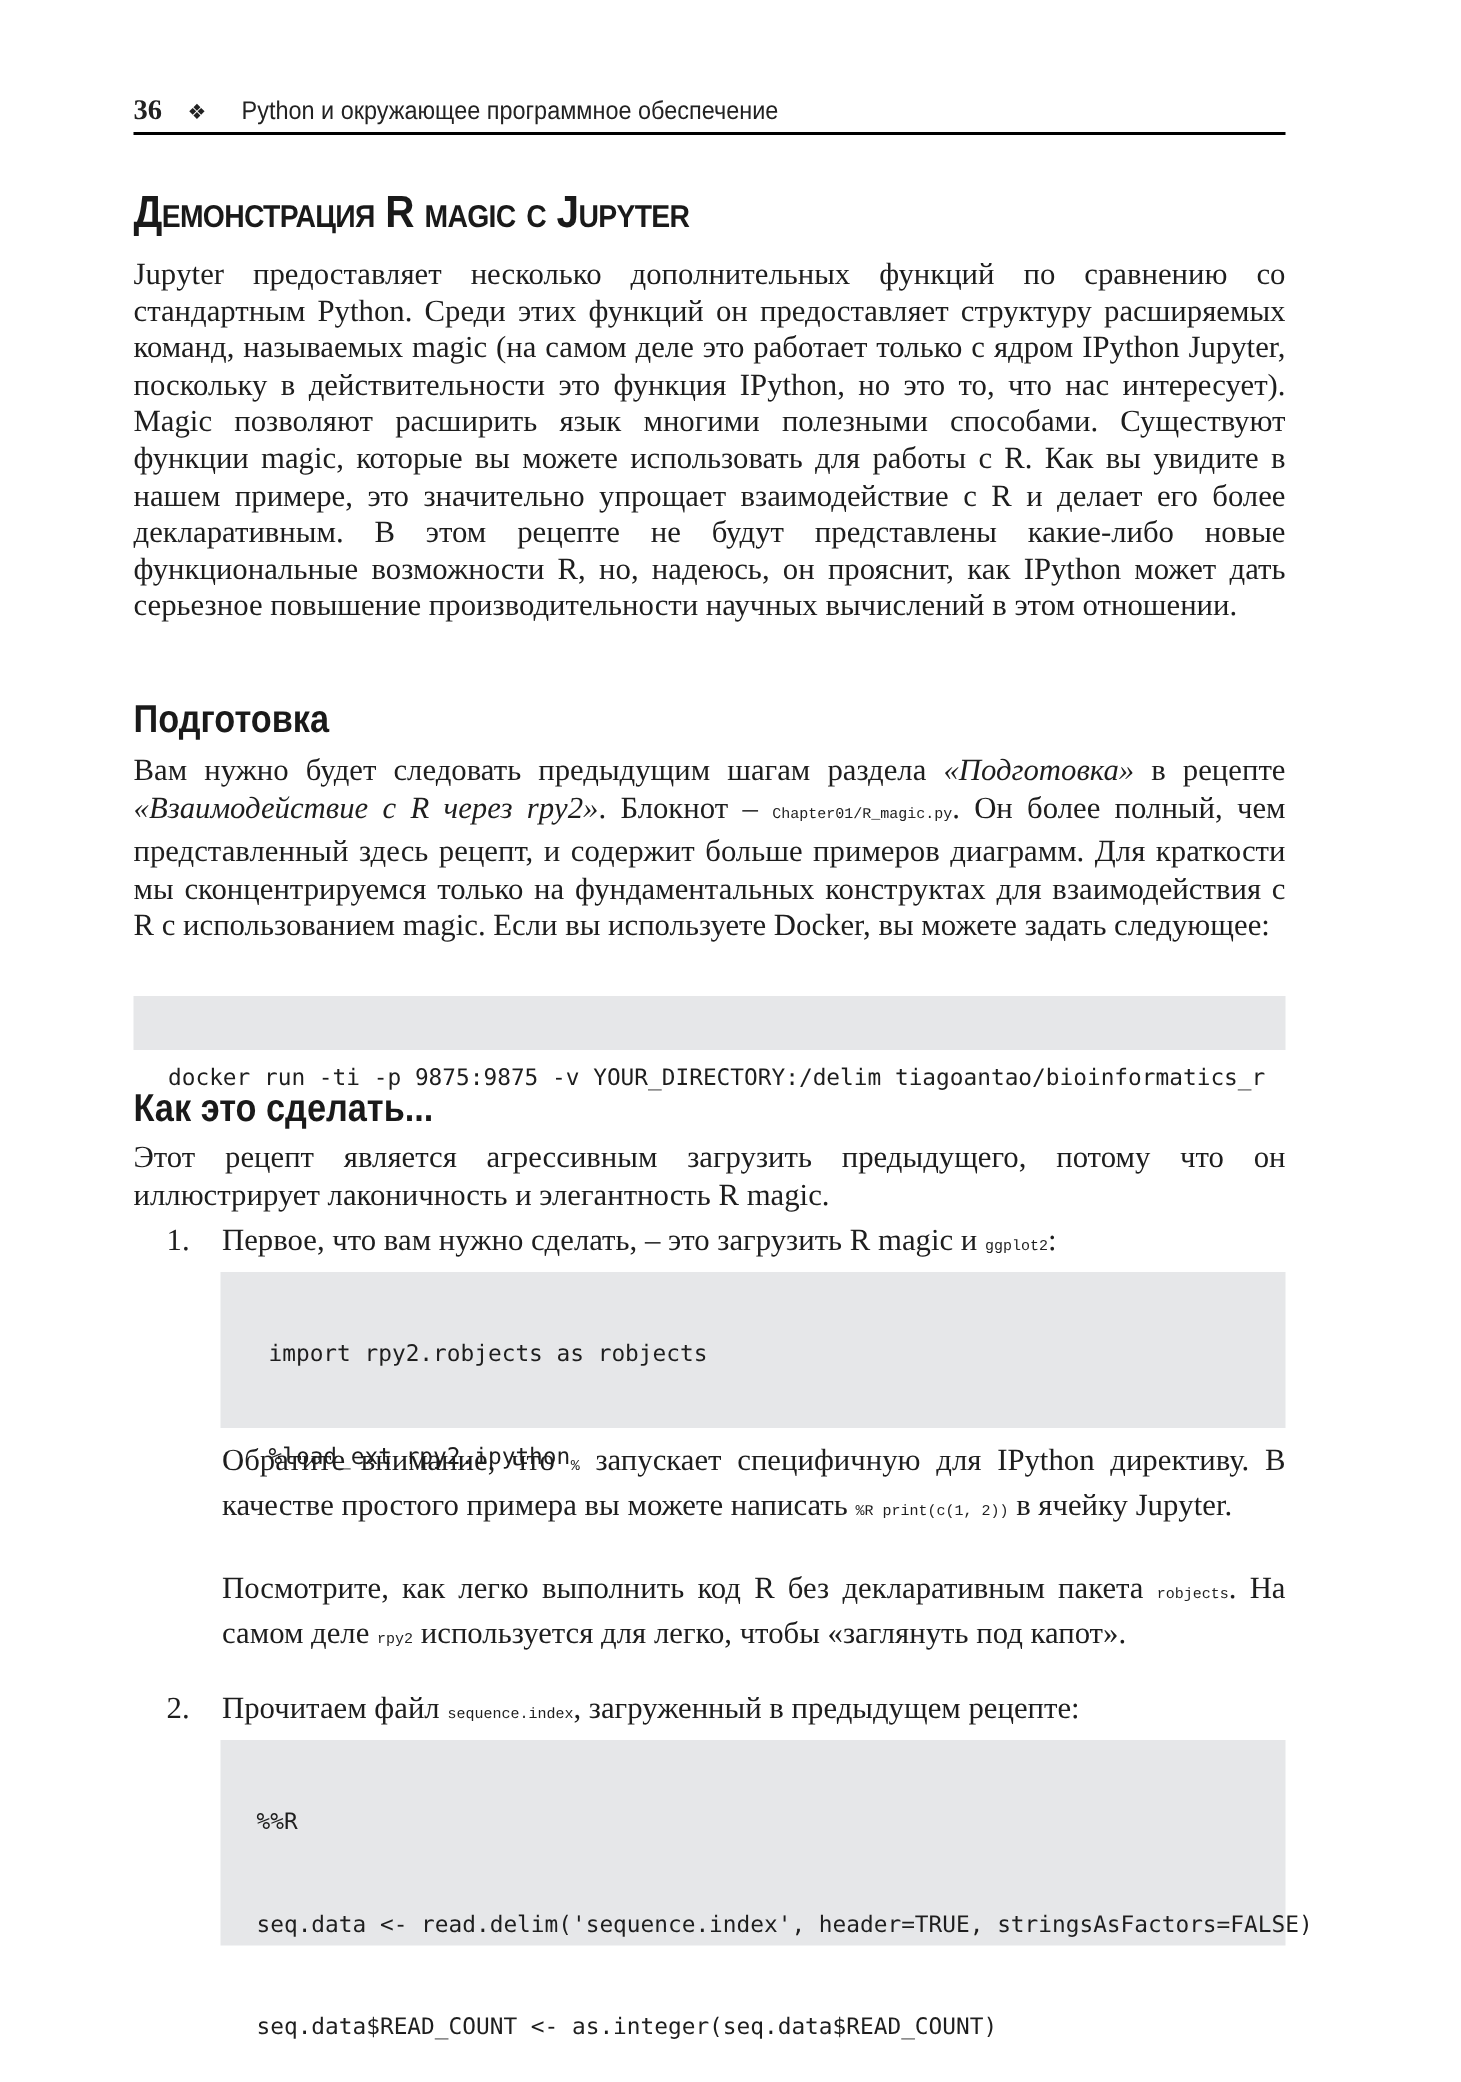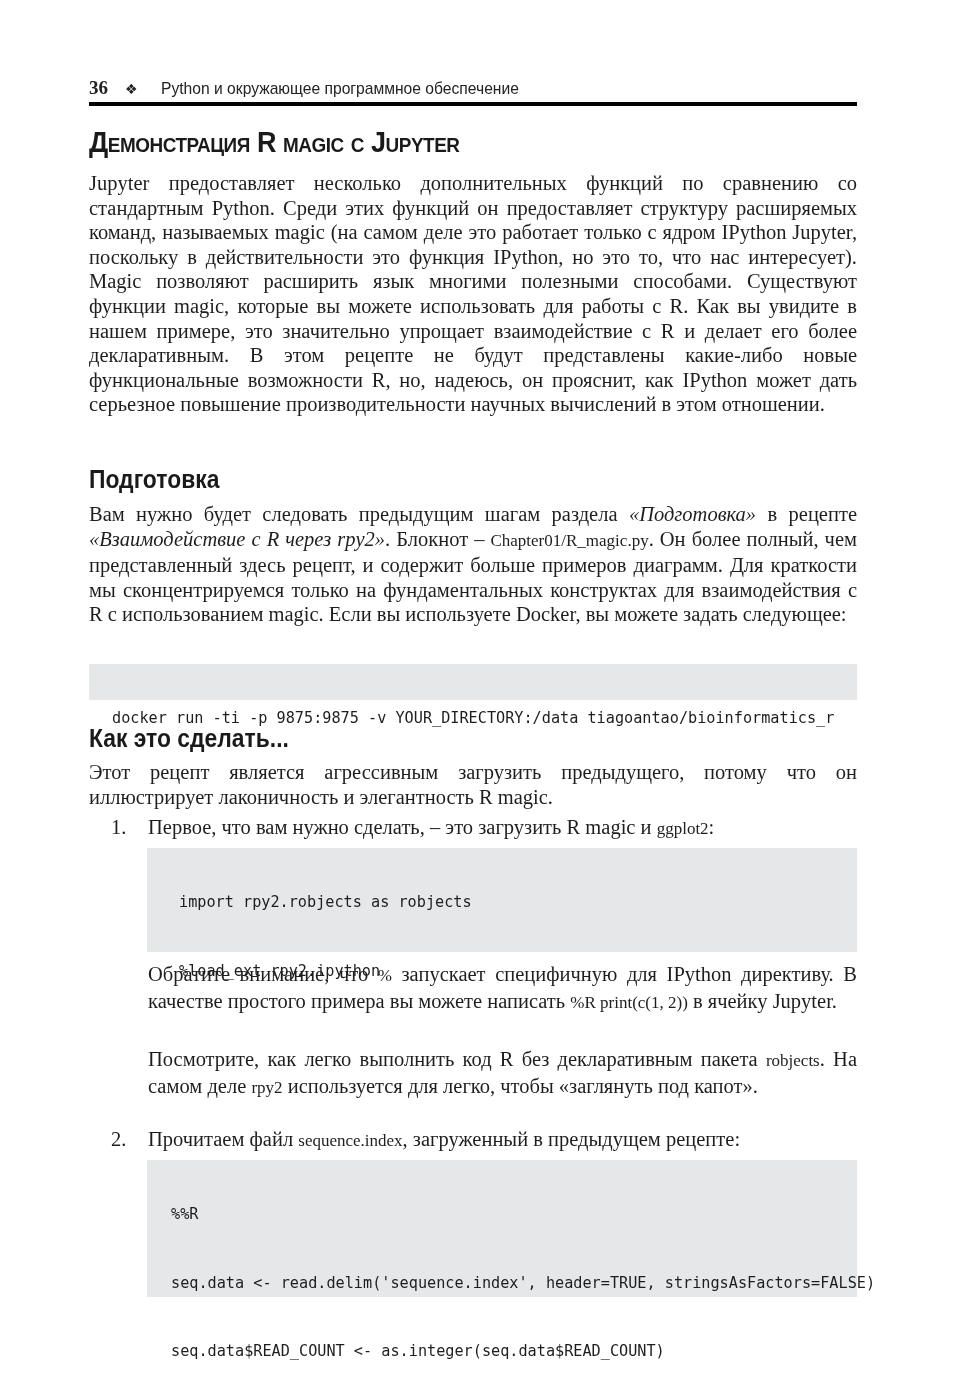--- a/index.html
+++ b/index.html
@@ -15,25 +15,25 @@
       color: #1e1e1e;
     }
     .page {
       position: absolute;
       left: 89px;
       top: 0;
       width: 768px;
     }
     .running-head {
       position: absolute;
-      top: 76px;
+      top: 62px;
       left: 0;
       width: 768px;
       height: 26px;
-      border-bottom: 4px solid #000000;
+      border-bottom: 2px solid #000000;
       font-family: "Liberation Sans", sans-serif;
       font-size: 17px;
       line-height: 24px;
       color: #222;
       white-space: nowrap;
     }
     .running-head .page-num {
       font-family: "Liberation Serif", serif;
       font-weight: bold;
       font-size: 19px;
@@ -87,22 +87,22 @@
       margin: 0;
       font-family: "Liberation Serif", serif;
       font-size: 20.5px;
       line-height: 24.6px;
       text-align: justify;
       color: #1e1e1e;
     }
     .para b { font-weight: normal; }
     .para i { font-style: italic; }
     .code-inline {
-      font-family: Liberation Serif, serif;
-      font-size: 17px;
+      font-family: Liberation Mono, monospace;
+      font-size: 10px;
     }
     .code-block {
       position: absolute;
       background: #e6e7e9;
       font-family: "DejaVu Sans Mono", monospace;
       font-size: 15.2px;
       color: #1e1e1e;
       white-space: pre;
       box-sizing: border-box;
     }
@@ -153,21 +153,21 @@
 
   <h1 class="section-title">Демонстрация R magic с Jupyter</h1>
 
   <p class="para" style="top:171px;"><span>Jupyter предоставляет несколько дополнительных функций по сравнению со стандартным Python. Среди этих функций он предоставляет структуру расширяемых команд, называемых </span><b>magic</b><span> (на самом деле это работает только с ядром IPython Jupyter, поскольку в действительности это функция IPython, но это то, что нас интересует). Magic позволяют расширить язык многими полезными способами. Существуют функции magic, которые вы можете использовать для работы с R. Как вы увидите в нашем примере, это значительно упрощает взаимодействие с R и делает его более декларативным. В этом рецепте не будут представлены какие-либо новые функциональные возможности R, но, надеюсь, он прояснит, как IPython может дать серьезное повышение производительности научных вычислений в этом отношении.</span></p>
 
   <h2 class="sub-title" style="top:462px;">Подготовка</h2>
 
   <p class="para" style="top:502px;"><span>Вам нужно будет следовать предыдущим шагам раздела </span><i>«Подготовка»</i><span> в рецепте </span><i>«Взаимодействие с R через rpy2»</i><span>. Блокнот – </span><span class="code-inline">Chapter01/R_magic.py</span><span>. Он более полный, чем представленный здесь рецепт, и содержит больше примеров диаграмм. Для краткости мы сконцентрируемся только на фундаментальных конструктах для взаимодействия с R с использованием magic. Если вы используете Docker, вы можете задать следующее:</span></p>
 
   <div class="code-block" style="top:664px; left:0; width:768px; height:36px; padding-left:23px;">
-    <div class="line" style="height:36px; line-height:36px;">docker run -ti -p 9875:9875 -v YOUR_DIRECTORY:/data tiagoantao/bioinformatics_r</div>
+    <div class="line" style="height:36px; line-height:36px;">docker run -ti -p 9875:9875 -v YOUR_DIRECTORY:/delim tiagoantao/bioinformatics_r</div>
   </div>
 
   <h2 class="sub-title" style="top:721px;">Как это сделать...</h2>
 
   <p class="para" style="top:760px;">Этот рецепт является агрессивным загрузить предыдущего, потому что он иллюстрирует лаконичность и элегантность R magic.</p>
 
   <span class="list-num" style="top:815px;">1.</span>
   <p class="list-text" style="top:815px;"><span>Первое, что вам нужно сделать, – это загрузить R magic и </span><span class="code-inline">ggplot2</span><span>:</span></p>
 
   <div class="code-block" style="top:848px; left:58px; width:710px; height:104px; padding-left:32px; padding-top:2px;">

